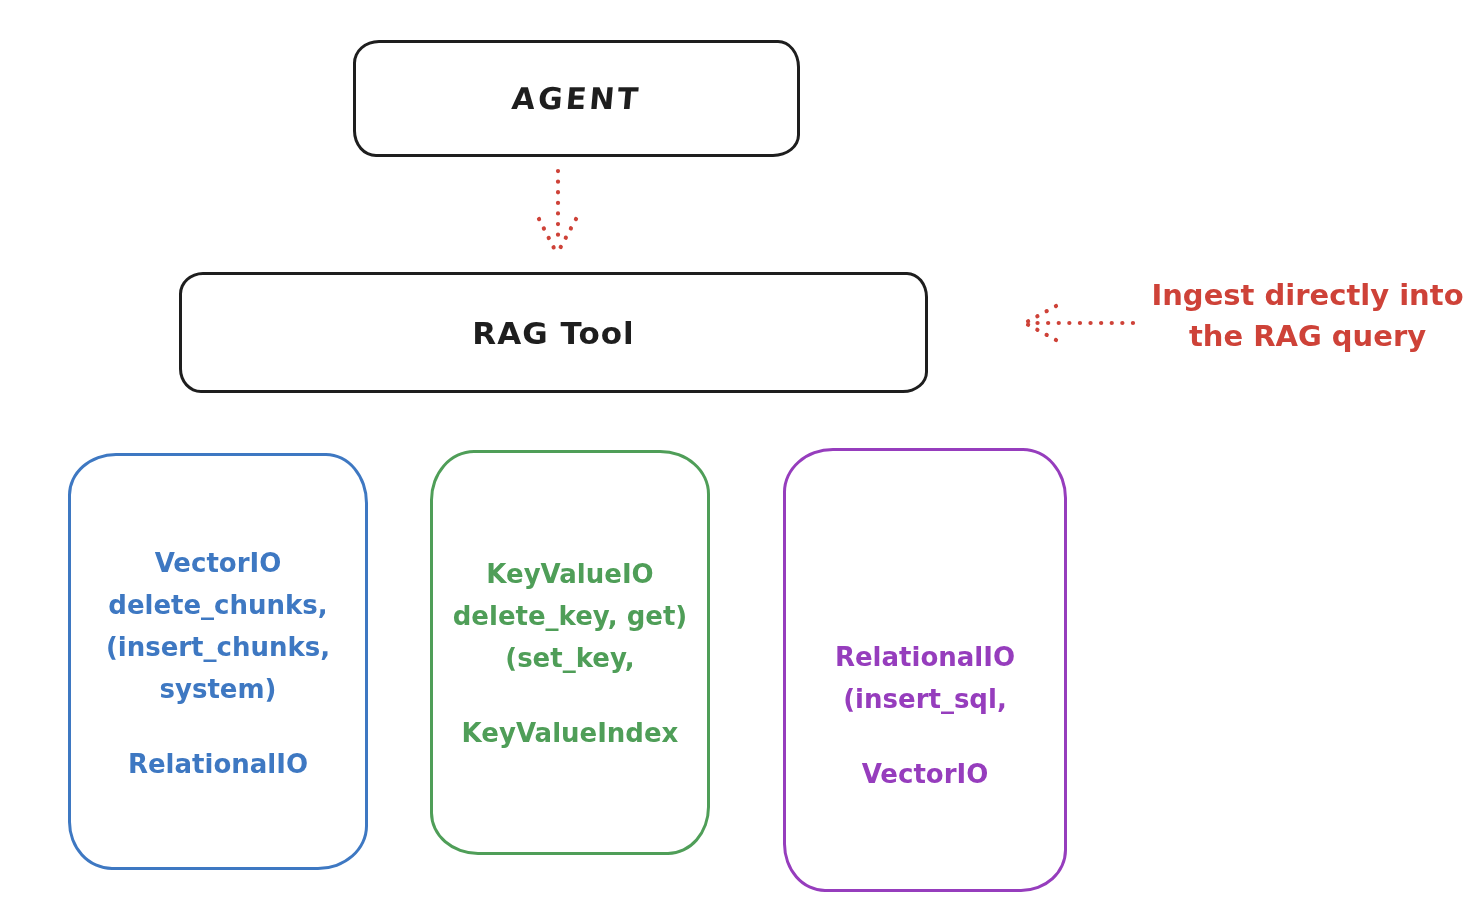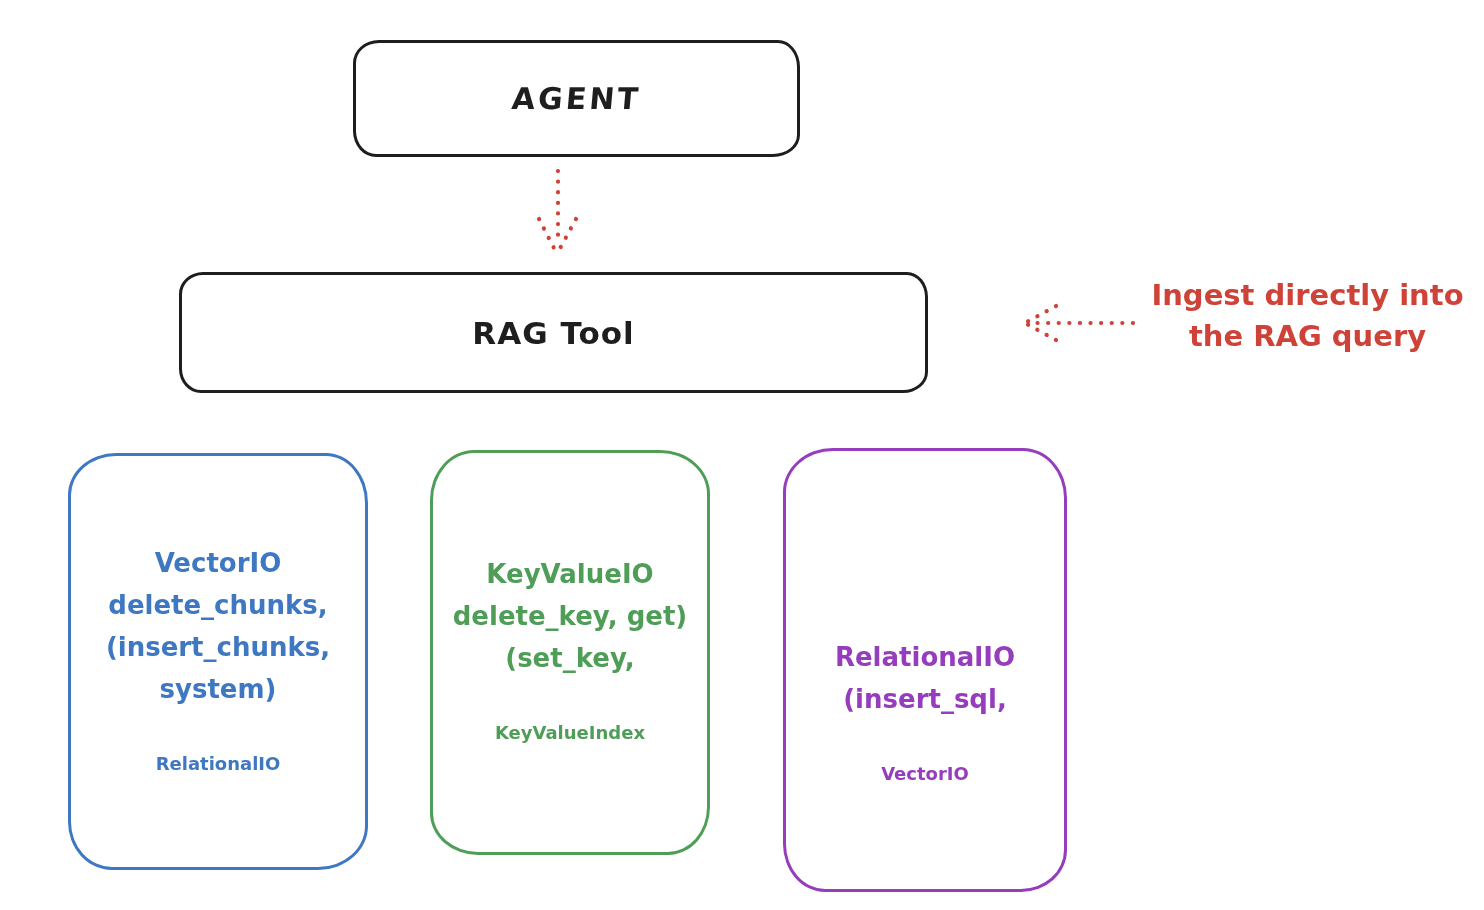--- a/index.html
+++ b/index.html
@@ -52,21 +52,21 @@
     border-style:solid;
     border-width:3.5px;
     display:flex;
     flex-direction:column;
     align-items:center;
     text-align:center;
     font-weight:600;
     white-space:nowrap;
   }
   .backend .line{font-size:26px; line-height:42px;}
-  .backend .index-label{font-size:18px; line-height:42px; margin-top:33px;}
+  .backend .index-label{font-size:26px; line-height:42px; margin-top:33px;}
   .backend-vector{
     left:68px; top:453px; width:300px; height:417px;
     border-color:var(--blue); color:var(--blue);
     border-radius:48px 42px 50px 44px / 42px 50px 44px 48px;
     padding-top:86px;
   }
   .backend-keyvalue{
     left:430px; top:450px; width:280px; height:405px;
     border-color:var(--green); color:var(--green);
     border-radius:44px 50px 42px 48px / 50px 44px 48px 42px;

